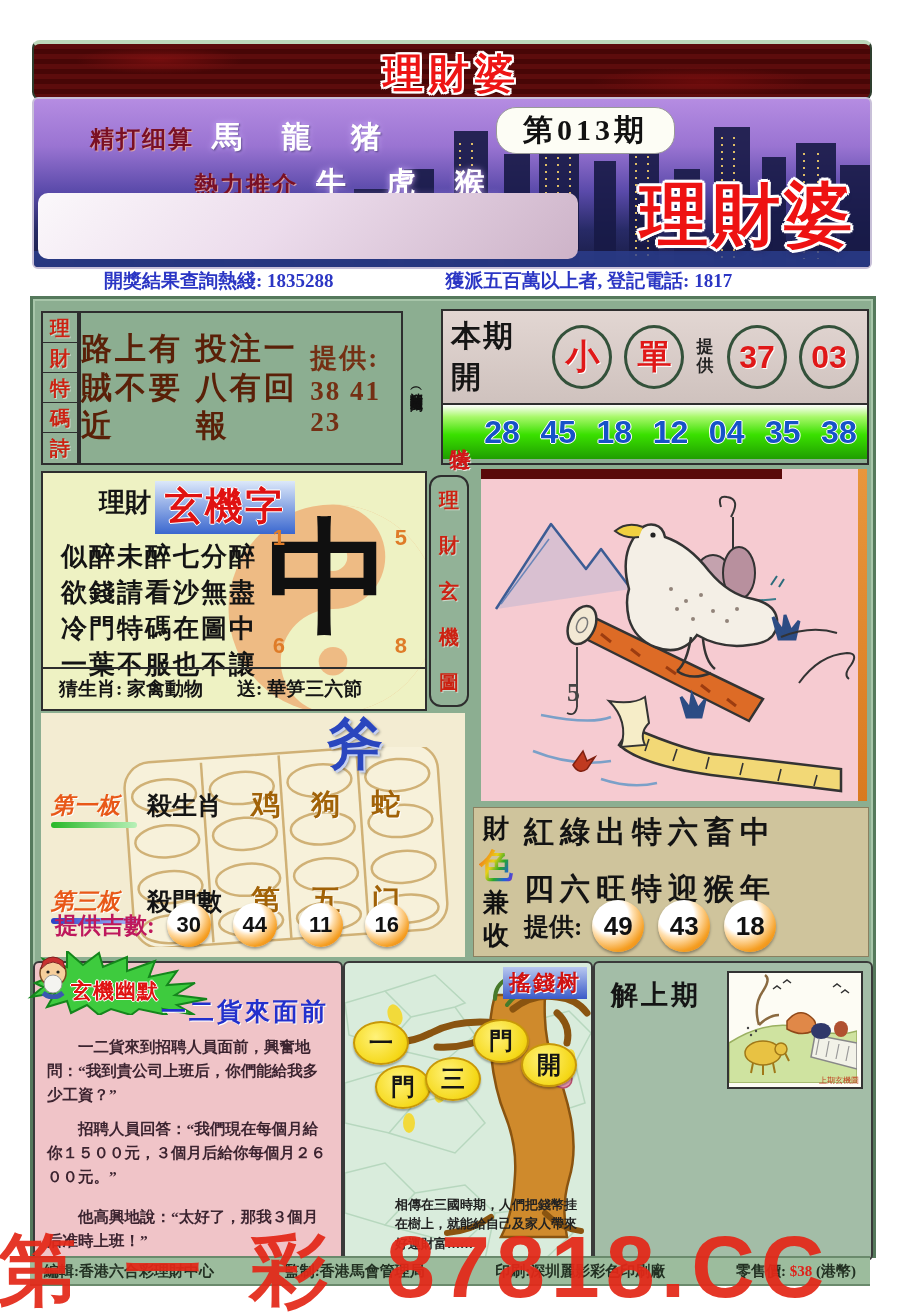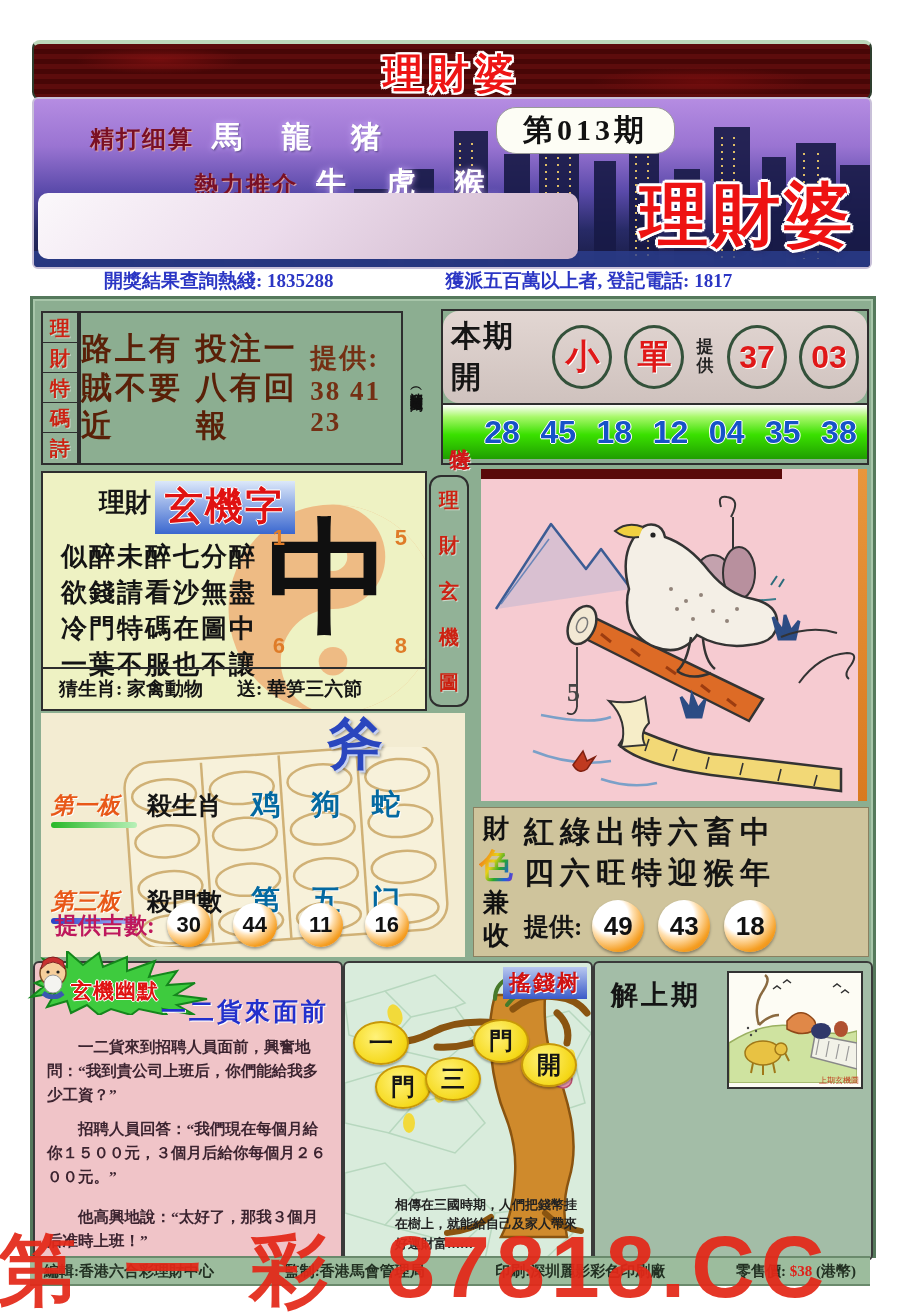--- a/index.html
+++ b/index.html
@@ -55,21 +55,21 @@
   
   .poembox{left:46px;top:12px;width:320px;height:150px;border:2px solid #2e2e2e;
     display:flex;flex-direction:row;align-items:center;justify-content:center;}
   .poembox .ln{font-size:31px;font-weight:900;color:#5a2008;letter-spacing:3px;line-height:1.25;}
   .poembox .prov{font-size:27px;font-weight:900;color:#743014;margin-top:2px;letter-spacing:2px;}
   .scratch{left:370px;top:12px;width:26px;height:150px;writing-mode:vertical-rl;text-orientation:upright;
     font-size:12.5px;color:#111;font-weight:700;display:flex;align-items:center;justify-content:center;letter-spacing:1px;}
 
   
   .issuebox{left:408px;top:10px;width:424px;height:152px;border:2px solid #2e2e2e;}
-  .issuetop{height:92px;background:linear-gradient(180deg,#e2d6d2,#cfc2be);display:flex;align-items:center;padding:0 8px;border-radius:16px;}
+  .issuetop{height:92px;background:linear-gradient(180deg,#e2d6d2,#cfc2be);display:flex;align-items:center;padding:0 8px;}
   .issuetop .lbl{font-size:30px;font-weight:900;color:#151515;letter-spacing:2px;}
   .circ{width:58px;height:58px;border-radius:50%;border:3px solid #33513a;display:flex;align-items:center;justify-content:center;margin-left:12px;
     font-weight:900;color:#e01818;}
   .circ.ch{font-size:34px;text-shadow:1px 1px 0 #fff;}
   .circ.num{font-size:32px;font-family:"Liberation Sans","DejaVu Sans",sans-serif;text-shadow:1px 1px 0 #fff;}
   .provv{font-size:17px;font-weight:900;color:#222;width:20px;line-height:1.1;margin-left:12px;}
   .tesong{height:54px;background:linear-gradient(180deg,#ffffff 0%,#a8f86a 22%,#3ae000 55%,#1f9e00 100%);
     display:flex;align-items:center;border-top:2px solid #2e2e2e;}
   .tesong .tl{writing-mode:vertical-rl;text-orientation:upright;font-size:21px;font-weight:900;color:#d01818;
     margin:0 4px 0 6px;letter-spacing:0;line-height:1;text-shadow:1px 1px 0 rgba(255,255,255,.7);}
@@ -100,21 +100,21 @@
   .pic .topstrip{position:absolute;left:0;top:0;width:78%;height:10px;background:#5a0a0a;}
   .pic .rightstrip{position:absolute;right:0;top:0;width:9px;height:100%;background:linear-gradient(180deg,#e8963c,#d97a20);}
 
   
   .caise{left:440px;top:508px;width:394px;height:148px;background:#cfc49c;border:1px solid #8a8060;display:flex;}
   .caise .side{width:44px;display:flex;flex-direction:column;align-items:center;justify-content:space-around;padding:4px 0;}
   .caise .side span{font-weight:900;color:#111;font-size:26px;line-height:1;}
   .caise .side .rainbow{font-size:34px;background:linear-gradient(120deg,#e01818,#f09018,#e8d018,#28a828,#2060d8,#8828c8);
     -webkit-background-clip:text;background-clip:text;color:transparent;}
   .caise .main{flex:1;position:relative;}
-  .caise .cl{font-size:30px;font-weight:900;color:#141414;letter-spacing:6px;line-height:1.35;margin-left:6px;}
+  .caise .cl{font-size:30px;font-weight:900;color:#141414;letter-spacing:6px;line-height:1.35;margin-left:6px;margin-top:16px;}
   .caise .provrow{position:absolute;left:6px;bottom:4px;display:flex;align-items:center;}
   .caise .provrow .pl{font-size:25px;font-weight:900;color:#141414;margin-right:10px;}
 
   .ball{display:flex;align-items:center;justify-content:center;border-radius:50%;
     background:radial-gradient(circle at 35% 30%, #ffffff 0 36%, #ffe0b0 46%, #f59e22 72%, #df7608 100%);
     color:#111;font-weight:900;font-family:"Liberation Sans","DejaVu Sans",sans-serif;
     box-shadow:0 2px 3px rgba(0,0,0,.35);}
   .ball.b52{width:52px;height:52px;font-size:26px;margin-right:14px;}
   .ball.b44{width:44px;height:44px;font-size:22px;margin-right:22px;}
 
@@ -126,21 +126,21 @@
   .axes .axe{position:absolute;left:286px;top:-6px;font-size:56px;font-weight:900;color:#2a46be;
     text-shadow:2px 2px 0 #c8d2f0,3px 3px 3px rgba(0,0,0,.4);}
   .axrow{position:absolute;left:0;width:100%;display:flex;align-items:center;}
   .axlab{width:96px;margin-left:10px;font-size:23px;font-weight:900;font-style:italic;color:#e85818;
     text-shadow:1px 1px 0 #fff;position:relative;}
   .axlab i{position:absolute;left:0;right:10px;bottom:-7px;height:6px;border-radius:3px;font-style:normal;}
   .u1{background:linear-gradient(90deg,#28b828,#b8f0b8);} 
   .u2{background:linear-gradient(90deg,#e02858,#f8b8d0);} 
   .u3{background:linear-gradient(90deg,#2840c8,#b0c0f8);}
   .axname{width:104px;font-size:25px;font-weight:900;color:#141414;}
-  .axval{font-size:29px;font-weight:900;color:#0369a1;letter-spacing:12px;text-shadow:1px 1px 0 #fff;}
+  .axval{font-size:29px;font-weight:900;color:#a16207;letter-spacing:12px;text-shadow:1px 1px 0 #fff;}
   .luckyrow{position:absolute;left:14px;bottom:10px;display:flex;align-items:center;}
   .luckyrow .ll{font-size:23px;font-weight:900;color:#be185d;margin-right:12px;}
 
   
   .humor{left:0px;top:662px;width:306px;height:296px;background:#f0c4c8;border:2px solid #3a3a3a;border-radius:6px;overflow:visible;}
   .star{position:absolute;left:-8px;top:-12px;}
   .startext{position:absolute;left:36px;top:14px;font-size:21px;font-weight:900;color:#e01212;letter-spacing:1px;
     text-shadow:-1px 0 #fff,1px 0 #fff,0 -1px #fff,0 1px #fff;}
   .humor .htitle{position:absolute;left:126px;top:32px;font-size:25px;font-weight:900;color:#2330cc;letter-spacing:3px;
     text-shadow:1px 1px 0 #fff;}

